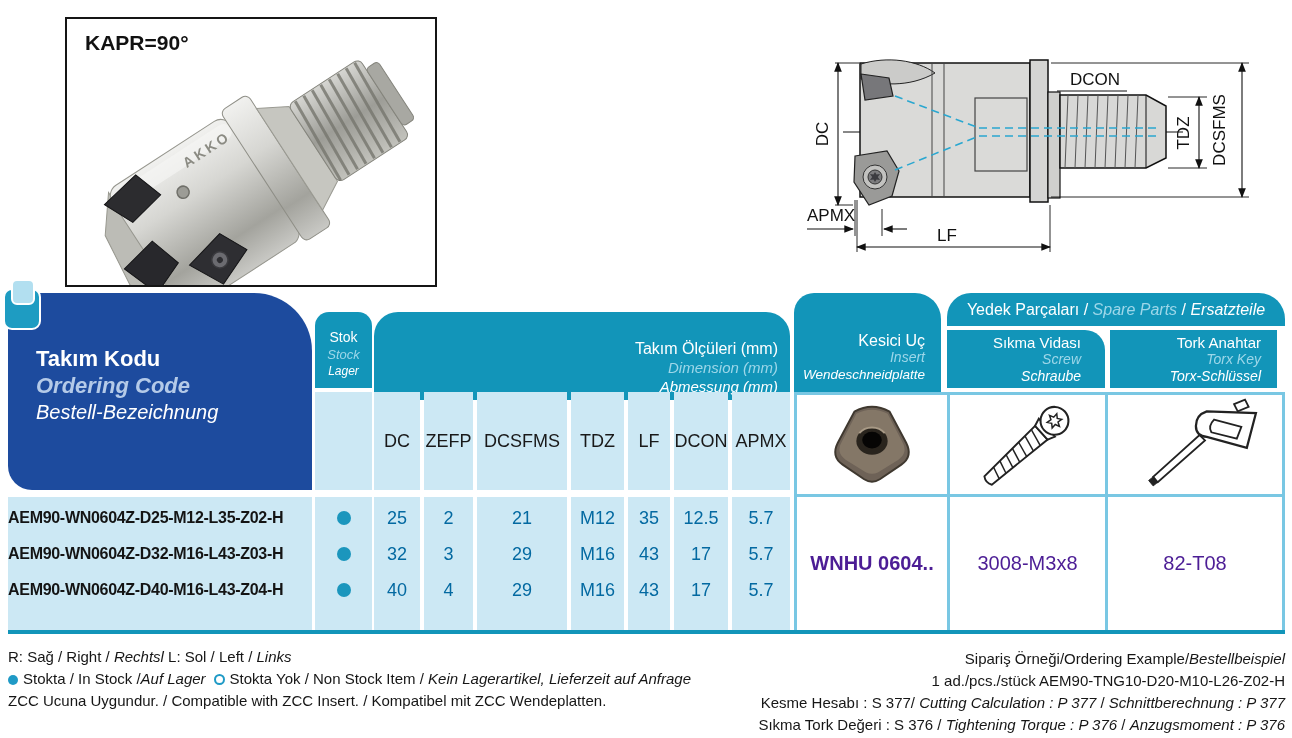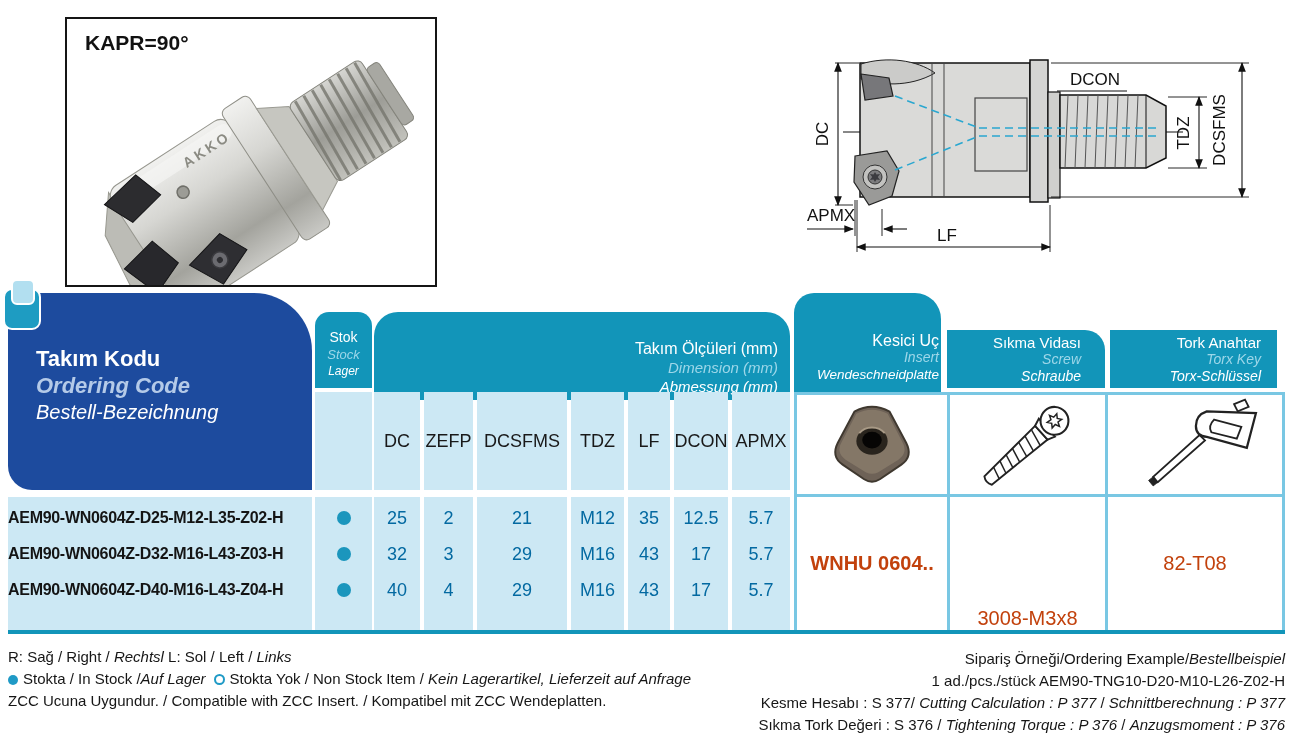--- a/index.html
+++ b/index.html
@@ -33,21 +33,21 @@
   .th .l1{color:#fff;}
   .th .l2{color:#9dd7e9;font-style:italic;}
   .th .l3{color:#fff;font-style:italic;}
   .h-stok{left:315px;top:312px;width:57px;height:76px;border-radius:14px 14px 0 0;
           text-align:center;padding-top:17px;line-height:17px;font-size:14px;}
   .h-stok .l2{font-size:13px;} .h-stok .l3{font-size:12px;}
   .h-dims{left:374px;top:300px;width:416px;height:88px;border-radius:24px 24px 0 0;
           text-align:right;padding:27px 12px 0 0;line-height:19px;font-size:16px;margin-top:12px;}
   .h-dims .l2,.h-dims .l3{font-size:15px;}
   .h-kesici{left:794px;top:293px;width:147px;height:108px;border-radius:20px 26px 0 0;
-          text-align:right;padding:39px 2px 0 0;line-height:17px;font-size:16px;}
+          text-align:right;padding:39px 16px 0 0;line-height:17px;font-size:16px;}
   .h-kesici .l2{font-size:14px;} .h-kesici .l3{font-size:13.5px;}
   .h-spare{left:947px;top:293px;width:338px;height:33px;border-radius:24px 26px 0 0;
           text-align:center;padding-top:8px;font-size:16px;}
   .h-screw{left:947px;top:330px;width:158px;height:58px;border-radius:0 20px 0 0;
           text-align:right;padding:4px 24px 0 0;line-height:17px;font-size:15px;}
   .h-screw .l2,.h-screw .l3{font-size:14px;}
   .h-torx{left:1110px;top:330px;width:167px;height:58px;
           text-align:right;padding:4px 16px 0 0;line-height:17px;font-size:15px;}
   .h-torx .l2,.h-torx .l3{font-size:14px;padding-left:24px;}
 
@@ -68,23 +68,23 @@
              letter-spacing:-0.3px;color:#141414;white-space:nowrap;}
   .dot{width:14px;height:14px;border-radius:50%;background:#1b96bd;}
 
   
   .parts{position:absolute;left:794px;top:392px;width:491px;height:238px;background:#79c7e3;}
   .pcell{position:absolute;background:#fff;display:flex;align-items:center;justify-content:center;}
   .pc-i1{left:3px;top:3px;width:150px;height:99px;}
   .pc-i2{left:156px;top:3px;width:155px;height:99px;}
   .pc-i3{left:314px;top:3px;width:174px;height:99px;}
   .pc-c1{left:3px;top:105px;width:150px;height:133px;}
-  .pc-c2{left:156px;top:105px;width:155px;height:133px;align-items:flex-end;}
+  .pc-c2{left:156px;top:105px;width:155px;height:133px;}
   .pc-c3{left:314px;top:105px;width:174px;height:133px;}
-  .pcode{font-size:20px;color:#c2410c;}
+  .pcode{font-size:20px;color:#4c1d95;}
   .pbold{font-weight:bold;}
 
   .bottom-line{position:absolute;left:8px;top:630px;width:1277px;height:4px;background:#1295b9;}
 
   
   .notes-l{position:absolute;left:8px;top:646px;font-size:15px;line-height:22px;color:#161616;white-space:nowrap;}
   .notes-r{position:absolute;right:7px;top:648px;font-size:15px;line-height:22px;color:#161616;
            text-align:right;white-space:nowrap;}
   .it{font-style:italic;}
   .dot-inline{display:inline-block;width:10px;height:10px;border-radius:50%;background:#1f9ac6;
@@ -228,20 +228,23 @@
     <div class="l2">Dimension (mm)</div>
     <div class="l3">Abmessung (mm)</div>
   </div>
 
   <div class="th h-kesici">
     <div class="l1">Kesici Uç</div>
     <div class="l2">Insert</div>
     <div class="l3">Wendeschneidplatte</div>
   </div>
 
+  <div class="th h-spare">
+    <span class="l1">Yedek Parçaları</span><span class="l1"> / </span><span class="l2">Spare Parts</span><span class="l1"> / </span><span class="l3">Ersatzteile</span>
+  </div>
 
   <div class="th h-screw">
     <div class="l1">Sıkma Vidası</div>
     <div class="l2">Screw</div>
     <div class="l3">Schraube</div>
   </div>
 
   <div class="th h-torx">
     <div class="l1">Tork Anahtar</div>
     <div class="l2">Torx Key</div>

